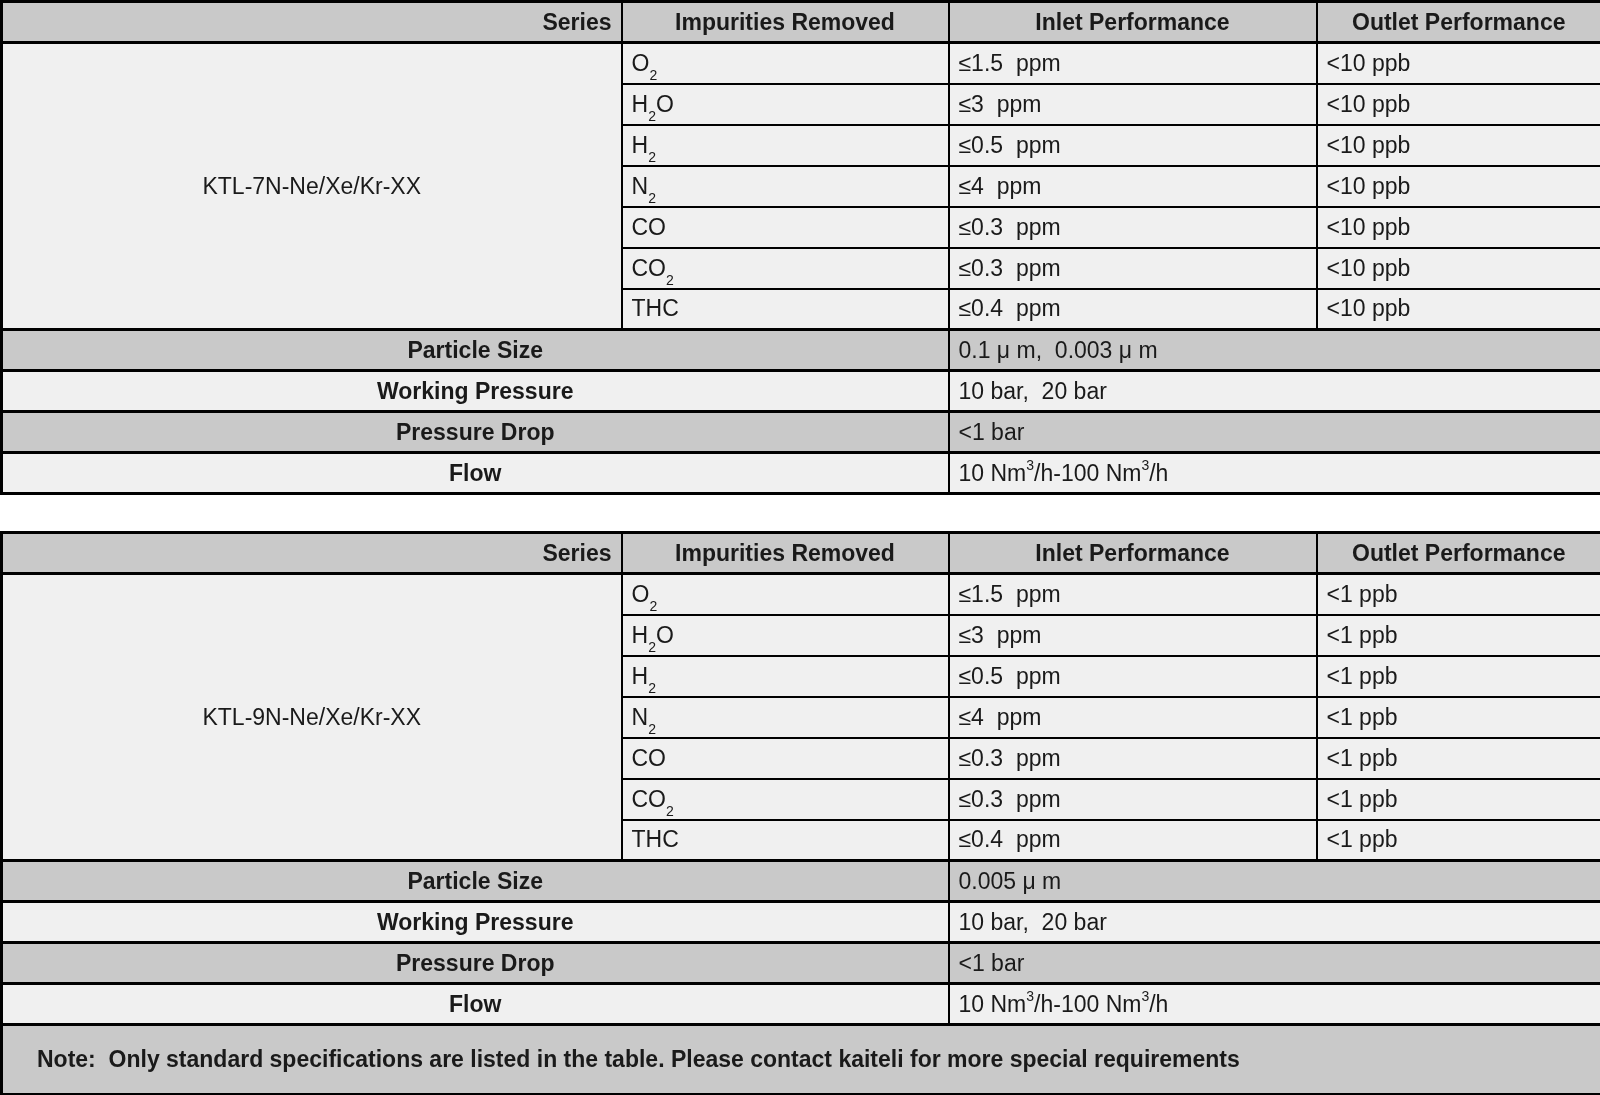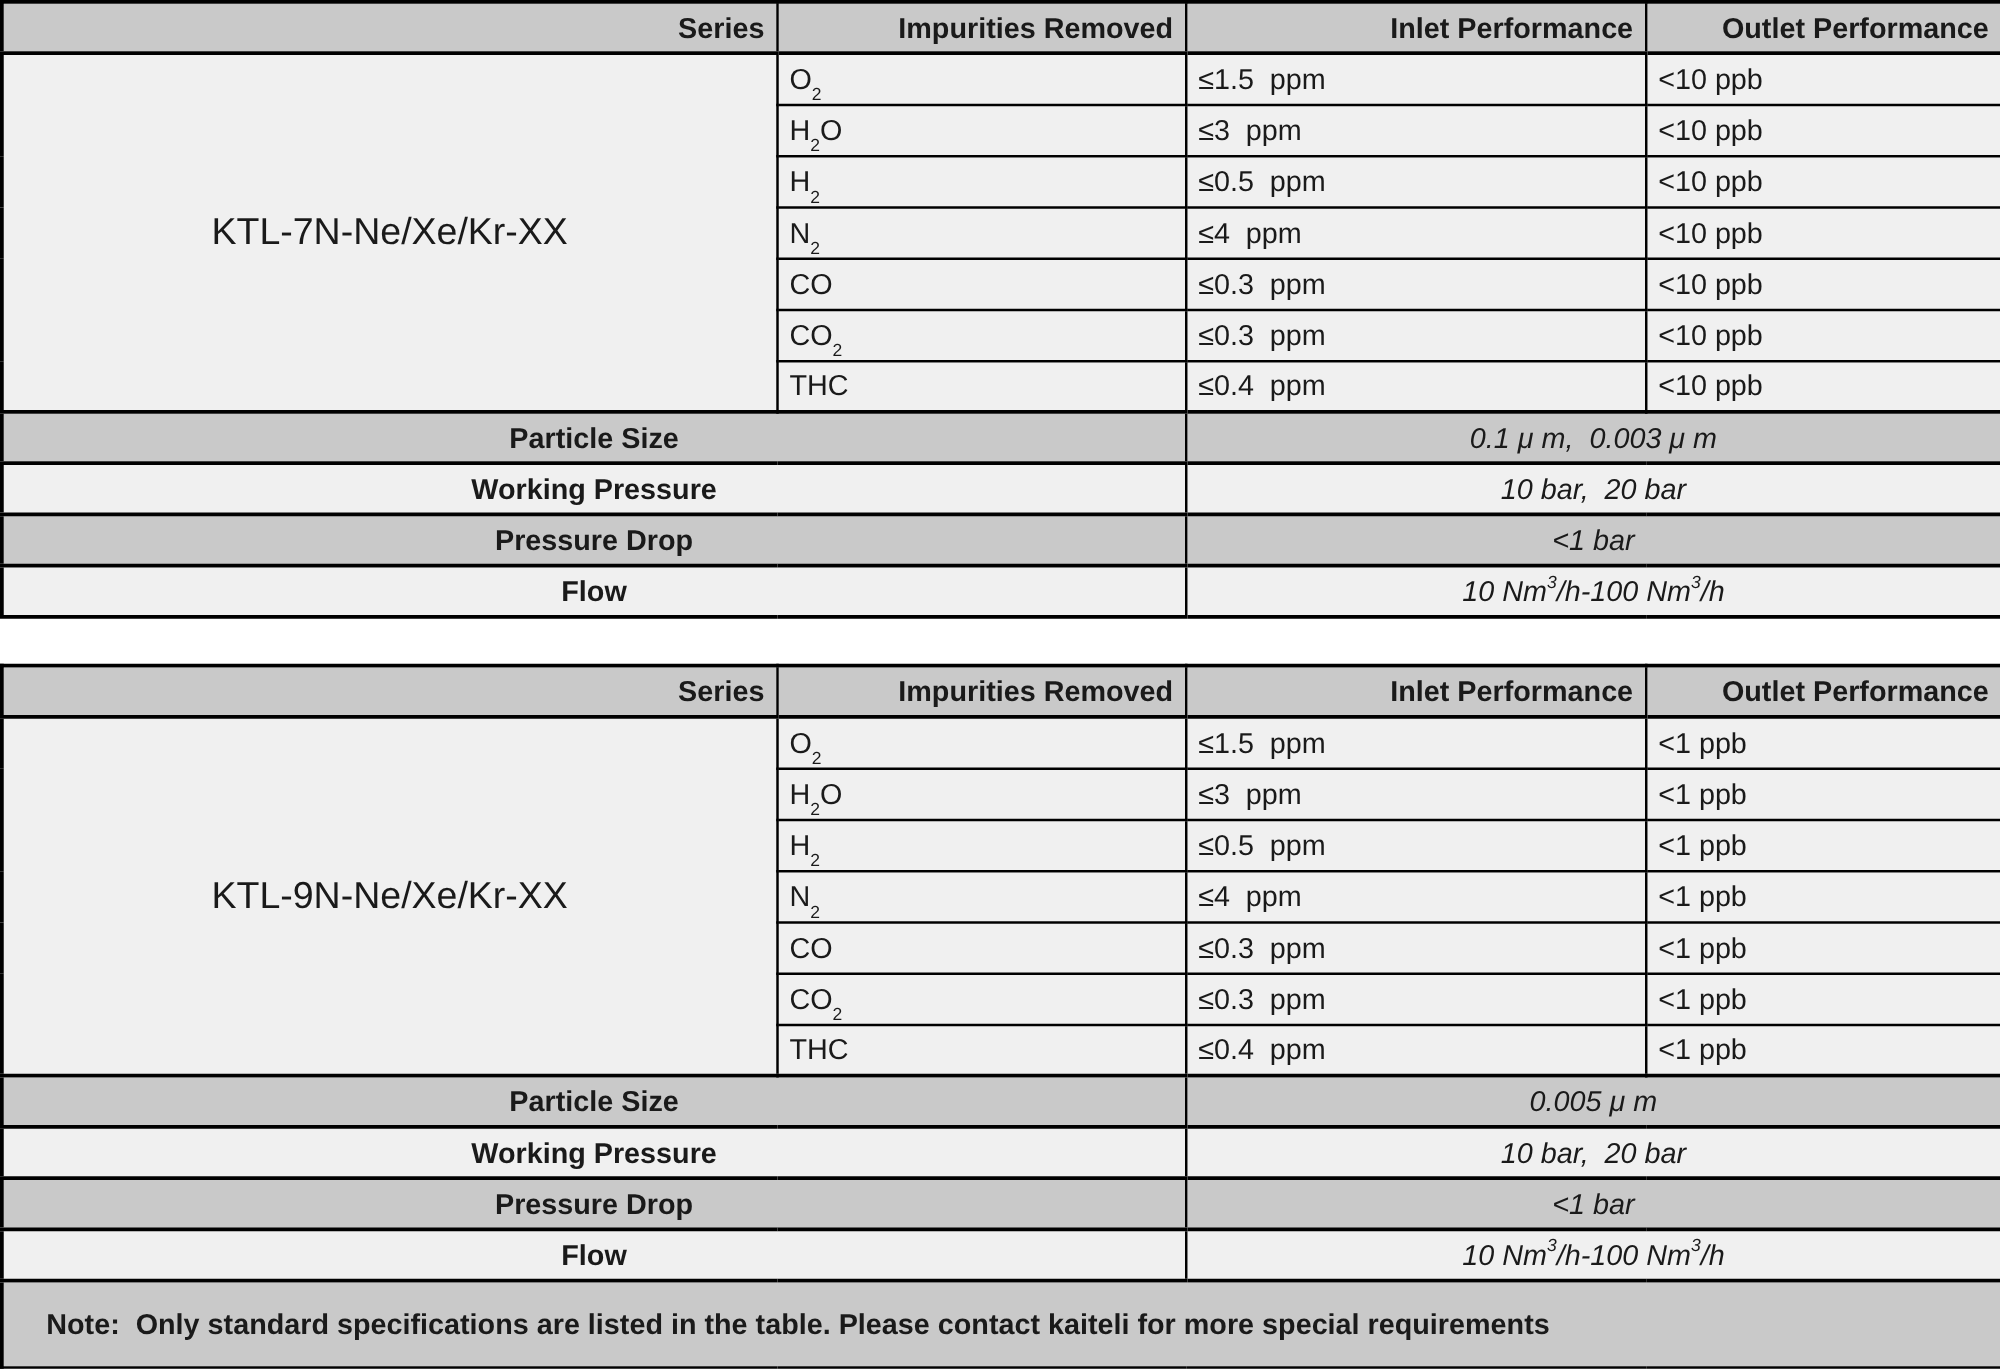--- a/index.html
+++ b/index.html
@@ -22,34 +22,34 @@
     font-weight:400;
     background:#f0f0f0;
     padding:0 9px;
     white-space:pre-wrap;
     vertical-align:middle;
     overflow:hidden;
   }
   th{
     background:#c9c9c9;
     font-weight:700;
-    text-align:right;
+    text-align:center;
     border-bottom:3px solid #000;
   }
   th.c{text-align:right;}
   tr.r{height:41px;}
   tr.note-row{height:70px;}
   td.series{
     text-align:center;
-    font-size:30px;
+    font-size:23px;
   }
   td.impurity,td.inlet,td.outlet{text-align:left;}
   tr.sum td{border-top:3px solid #000;border-bottom:3px solid #000;margin-top:40px;}
   tr.sum td.lbl{font-weight:700;text-align:center;}
-  tr.sum td.val{text-align:center;font-style:italic;}
+  tr.sum td.val{}
   tr.gray td{background:#c9c9c9;}
   tr.note-row td{
     background:#c9c9c9;
     border-top:3px solid #000;
     font-weight:700;
     text-align:left;
     padding-left:34px;
   }
   sub{font-size:14px;line-height:0;position:relative;top:4px;}
   sup{font-size:14px;line-height:0;position:relative;top:-2px;}

